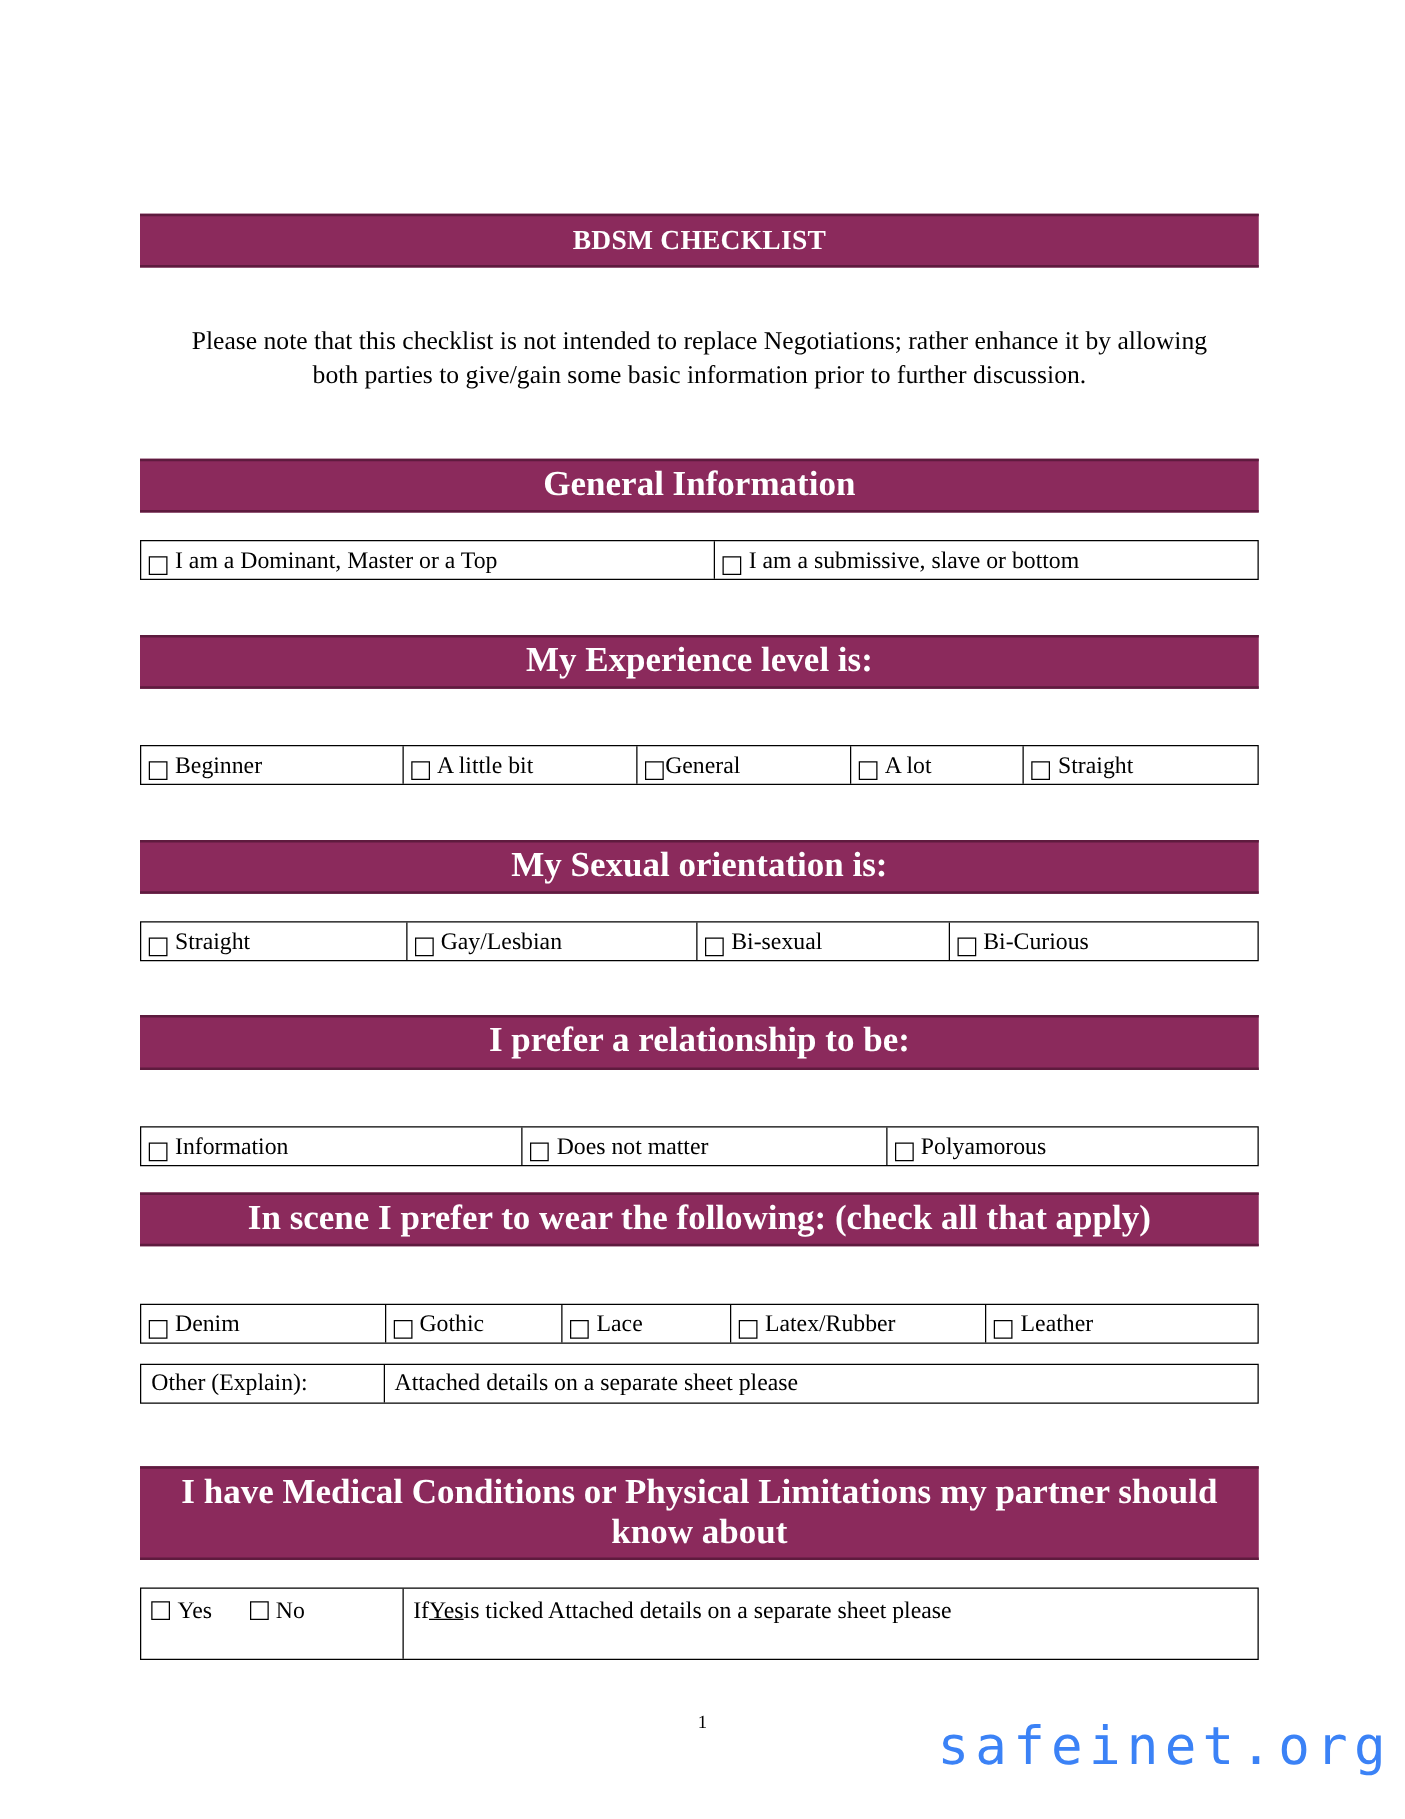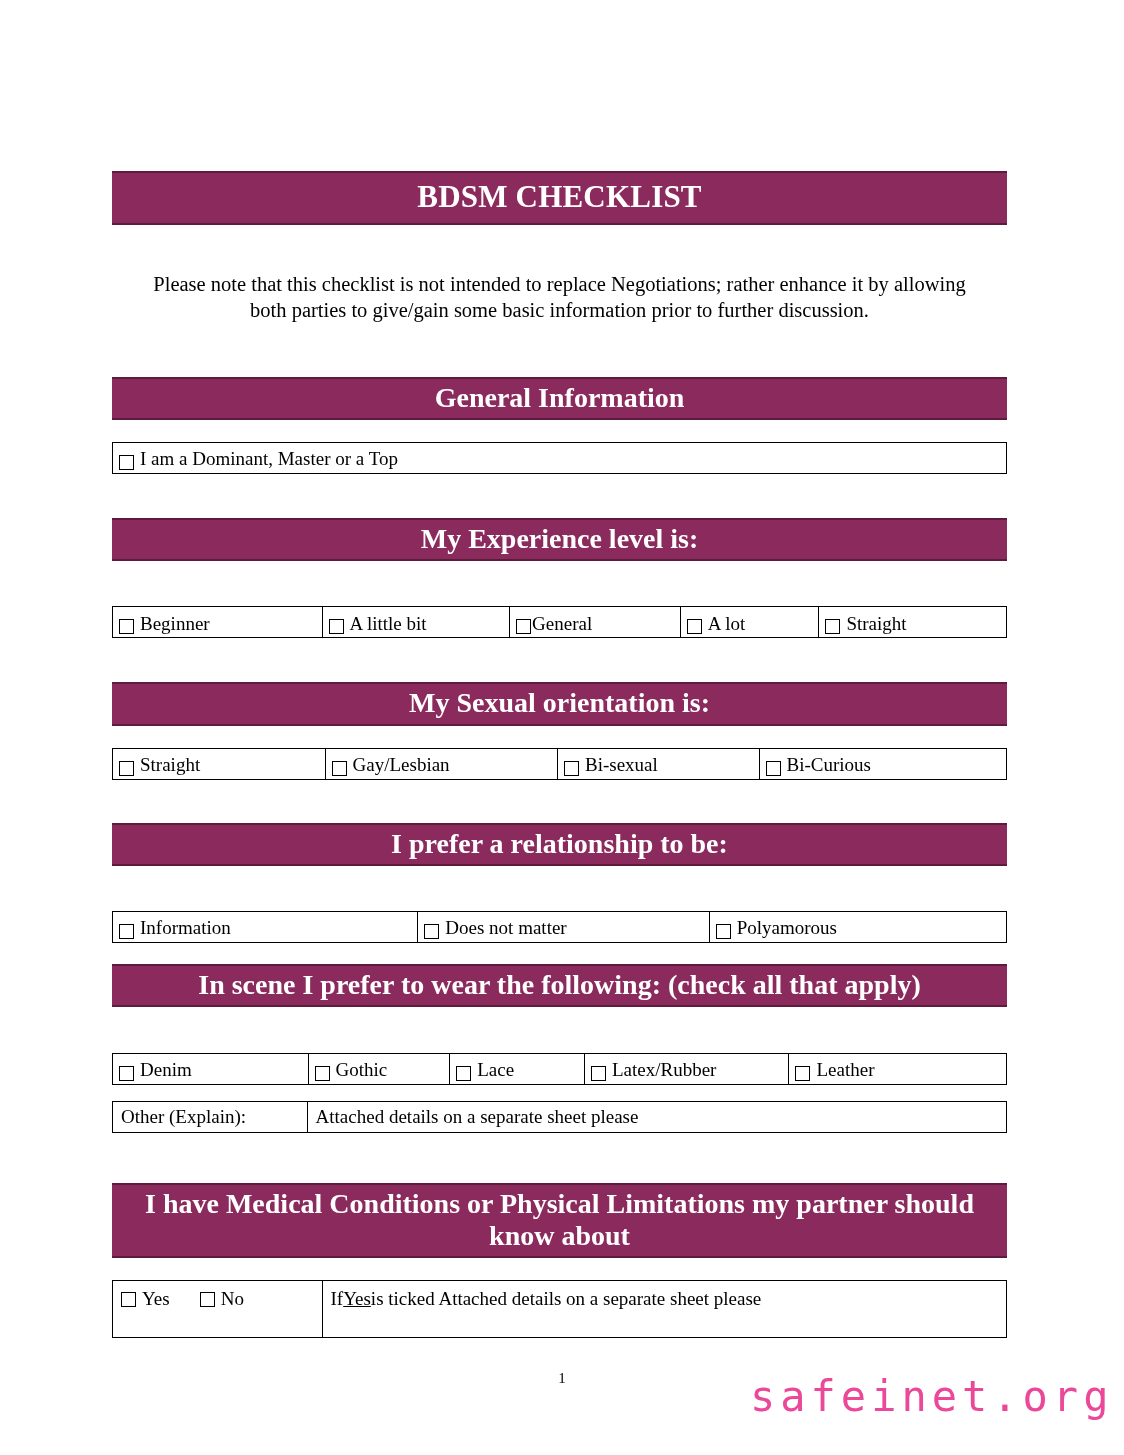--- a/index.html
+++ b/index.html
@@ -37,21 +37,21 @@
     background: #8b2a5c;
     border-top: 2px solid #5e1b3e;
     border-bottom: 2px solid #5e1b3e;
     color: #ffffff;
     font-weight: bold;
     text-align: center;
     line-height: 1.15;
     box-sizing: border-box;
   }
   .bar.title {
-    font-size: 31px;
+    font-size: 22px;
     padding: 6px 0 8px 0;
     letter-spacing: 0.2px;
   }
   .bar.section {
     font-size: 28px;
     padding: 3px 0 4px 0;
   }
 
   
   .intro {
@@ -142,21 +142,21 @@
     font-size: 15px;
     color: #000;
   }
   .watermark {
     position: absolute;
     left: 750px;
     top: 1372px;
     font-family: "DejaVu Sans Mono", "Liberation Mono", monospace;
     font-size: 42px;
     letter-spacing: 5px;
-    color: #ec4899;
+    color: #3b82f6;
     white-space: nowrap;
   }
 </style>
 </head>
 <body>
 
 <div class="page">
   <div class="content">
 
     <div style="height:171px"></div>
@@ -166,20 +166,24 @@
     <div class="intro">Please note that this checklist is not intended to replace Negotiations; rather enhance it by allowing both parties to give/gain some basic information prior to further discussion.</div>
 
     <div style="height:54px"></div>
     <div class="bar section">General Information</div>
 
     <div style="height:22px"></div>
     <div class="optrow">
       <div class="optcell" style="width:460px">
         <span class="cbox"></span>
         <span class="lbl">I am a Dominant, Master or a Top</span>
+      </div>
+      <div class="optcell" style="width:435px">
+        <span class="cbox"></span>
+        <span class="lbl">I am a submissive, slave or bottom</span>
       </div>
     </div>
 
     <div style="height:44px"></div>
     <div class="bar section">My Experience level is:</div>
 
     <div style="height:45px"></div>
     <div class="optrow">
       <div class="optcell" style="width:210px">
         <span class="cbox"></span>

